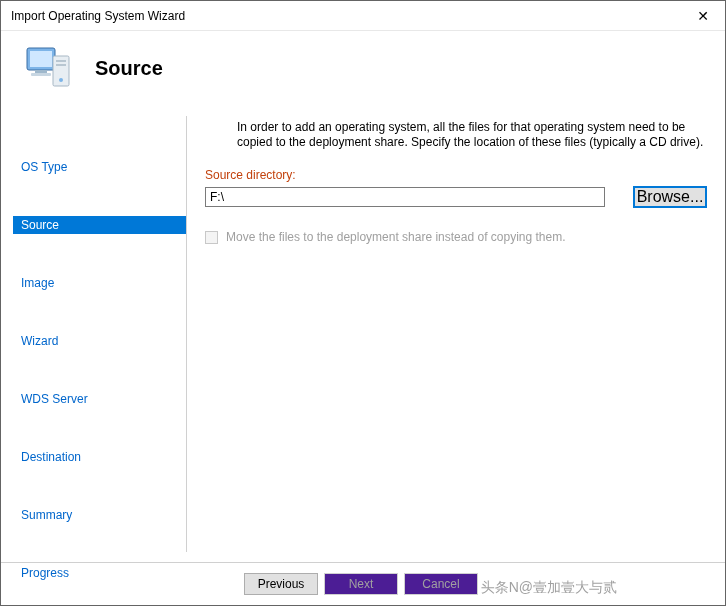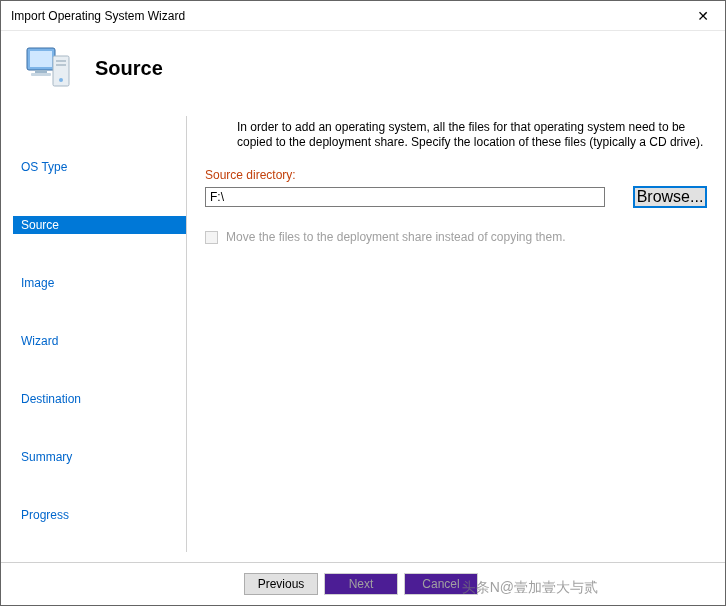--- a/index.html
+++ b/index.html
@@ -145,21 +145,21 @@
       cursor: pointer;
     }
     .footer-btn.disabled {
       color: #a0a0a0;
       border-color: #d0d0d0;
       background: #4c1d95;
       cursor: default;
     }
     .watermark {
       position: absolute;
-      right: 127px;
+      right: 108px;
       bottom: 8px;
       font-size: 14px;
       color: rgba(120,120,120,0.7);
       pointer-events: none;
       font-family: "Microsoft YaHei", sans-serif;
     }
     .rel { position: relative; }
   </style>
 </head>
 <body>
@@ -186,20 +186,21 @@
   </div>
   <div class="page-title">Source</div>
 </div>
 
 <div class="main">
   <div class="nav">
     <div class="nav-item">OS Type</div>
     <div class="nav-item selected">Source</div>
     <div class="nav-item">Image</div>
     <div class="nav-item">Wizard</div>
+    <div class="nav-item">WDS Server</div>
     <div class="nav-item">Destination</div>
     <div class="nav-item">Summary</div>
     <div class="nav-item">Progress</div>
   </div>
 
   <div class="vdivider"></div>
 
   <div class="content">
     <div class="intro">In order to add an operating system, all the files for that operating system need to be copied to the deployment share.  Specify the location of these files (typically a CD drive).</div>
 

